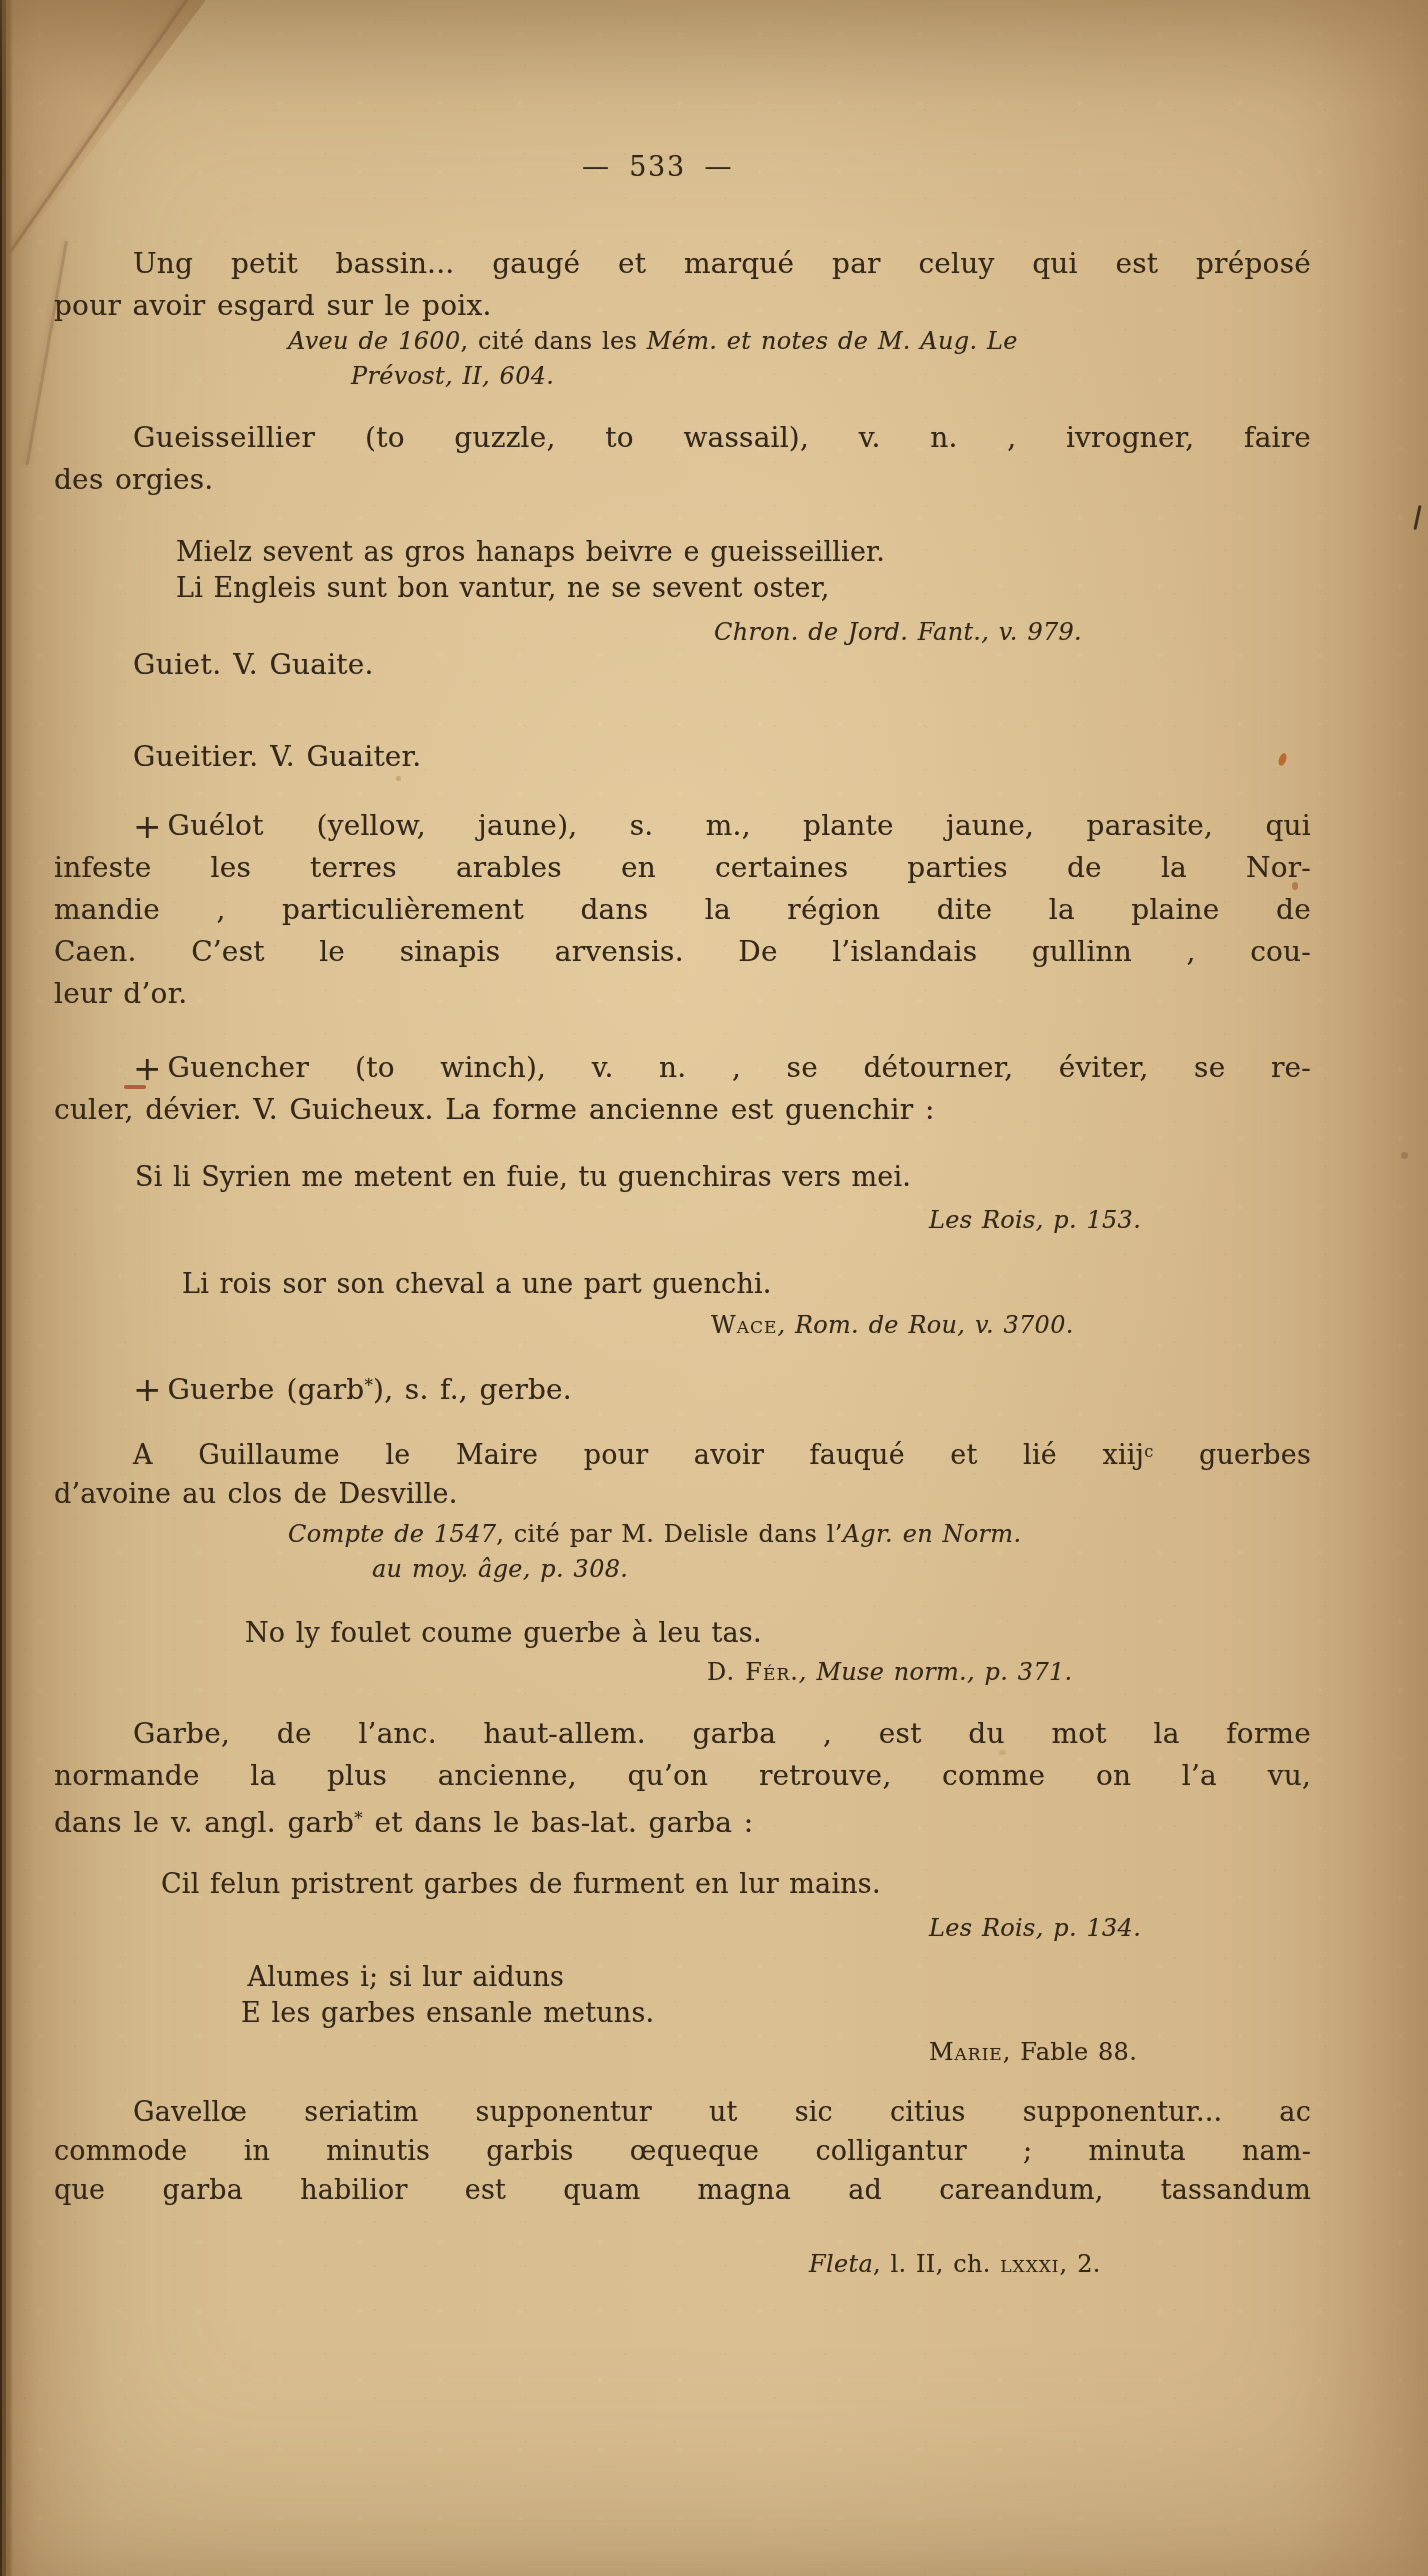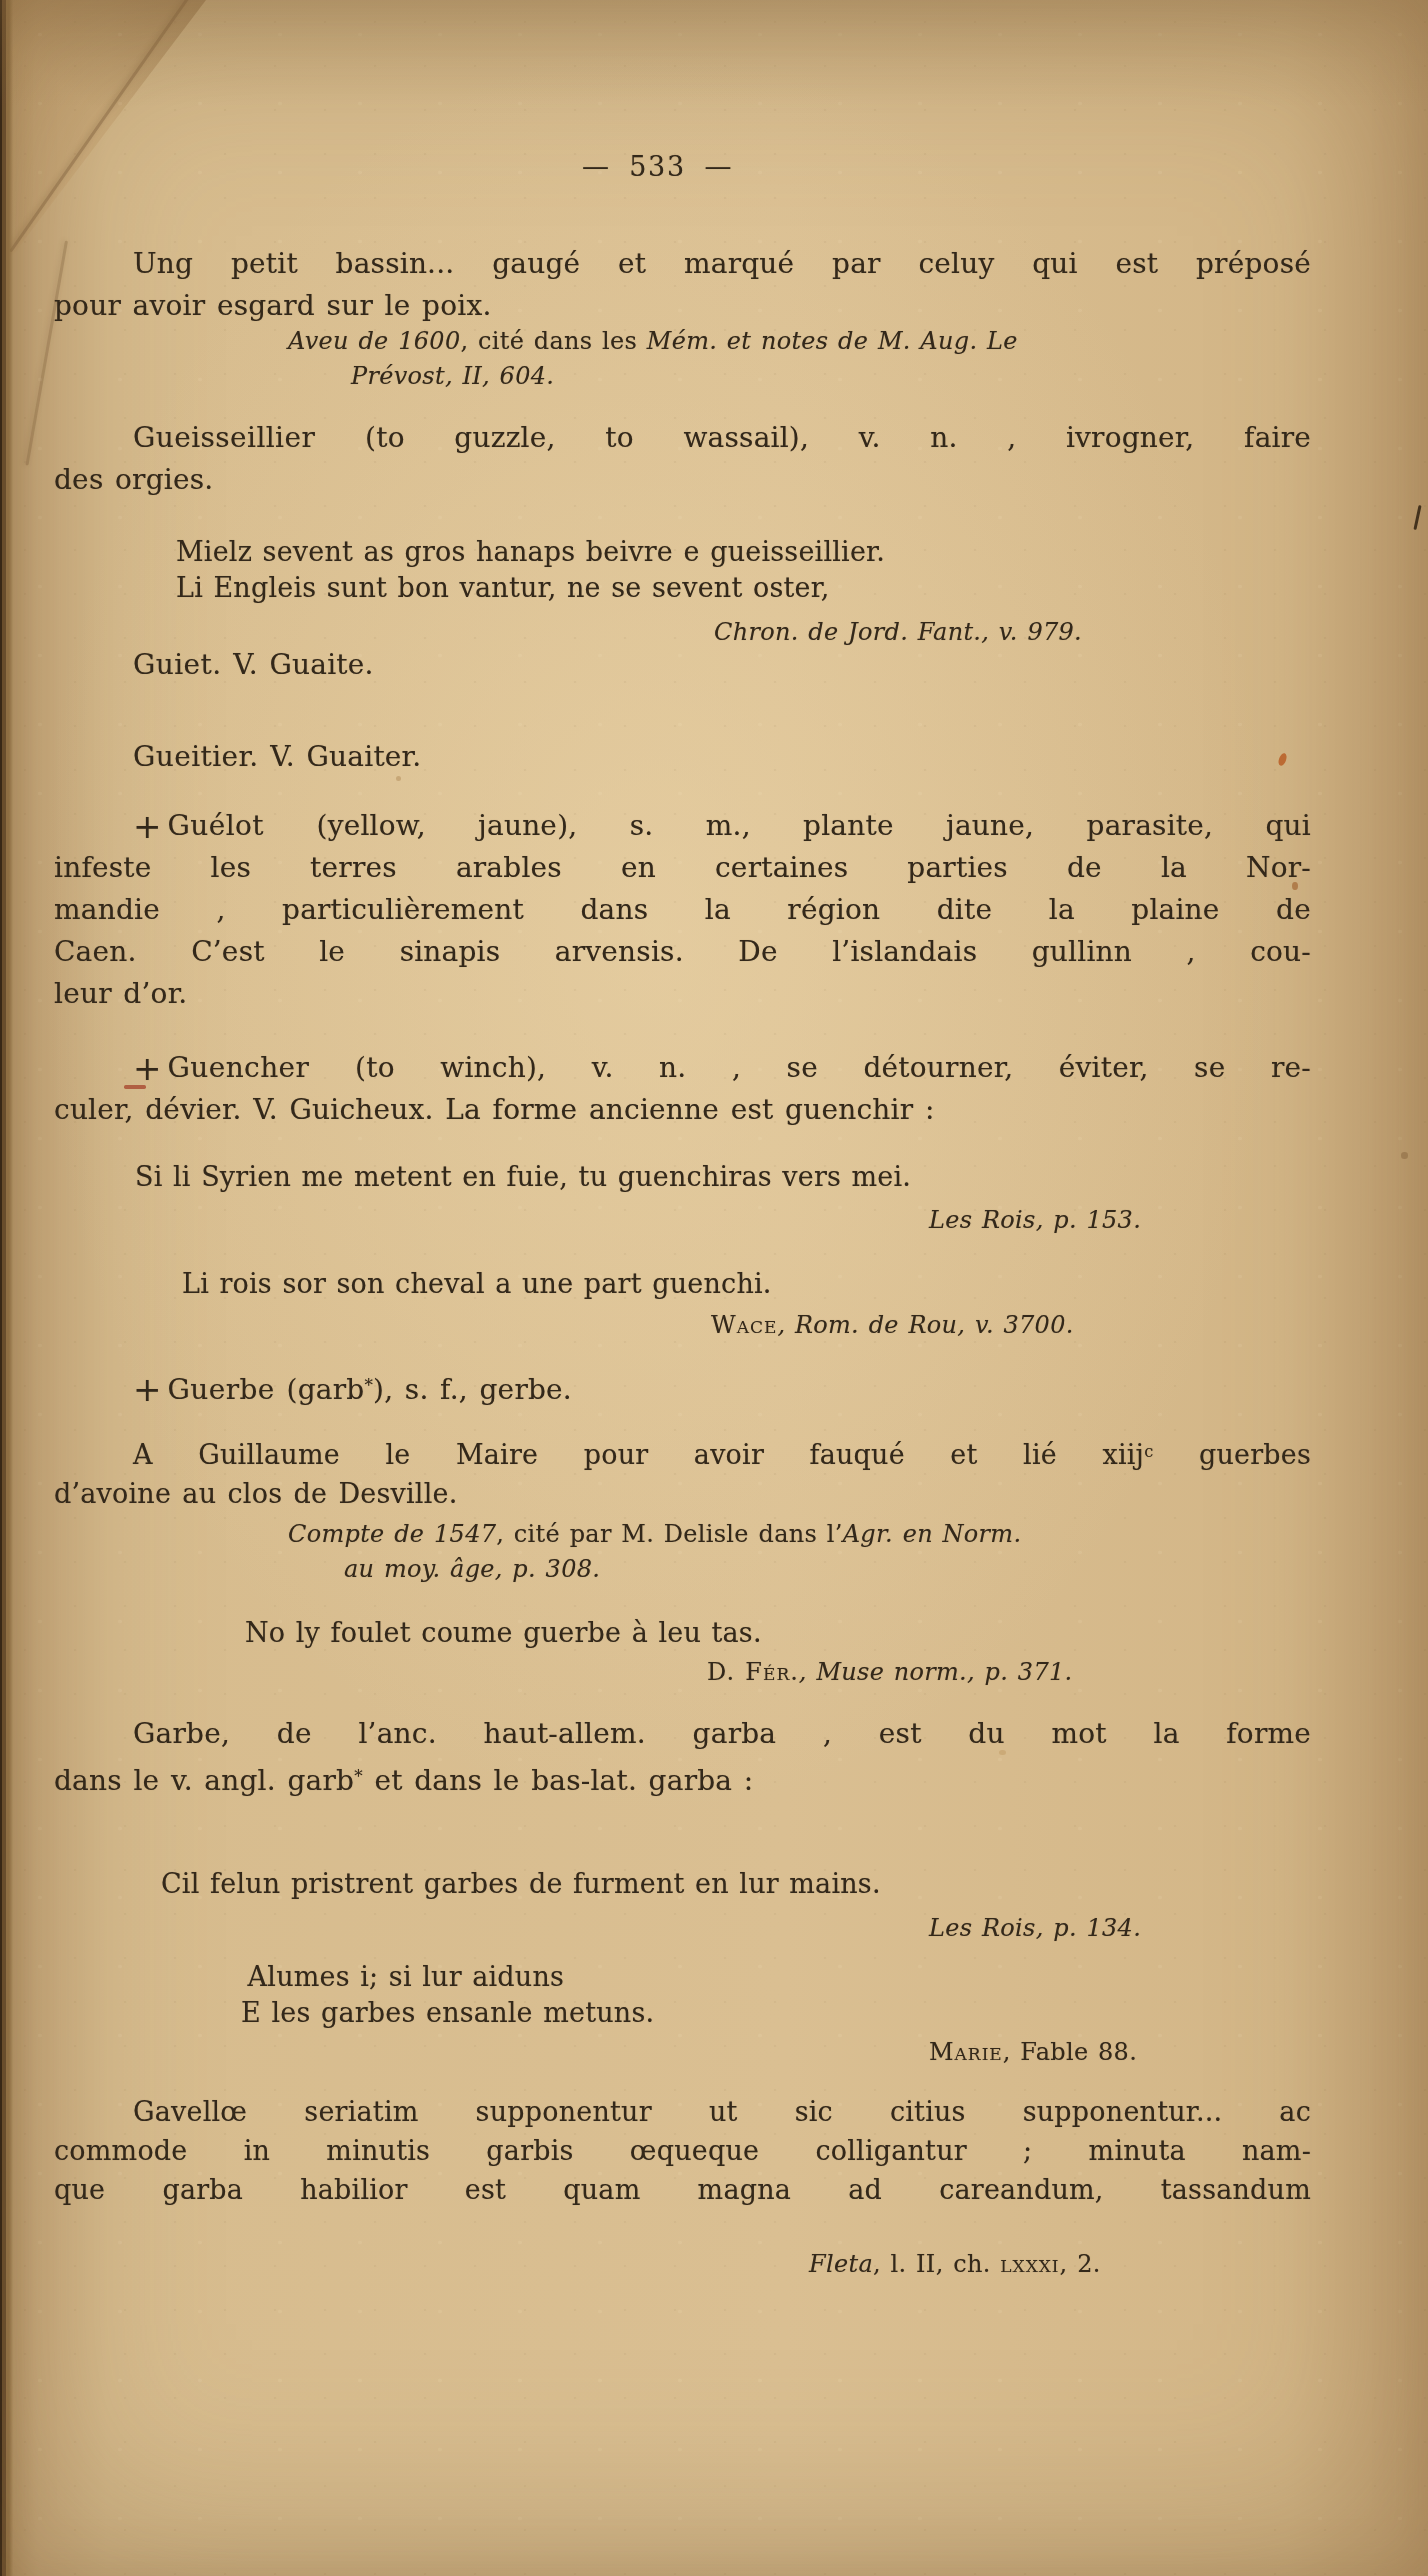--- a/index.html
+++ b/index.html
@@ -136,33 +136,34 @@
     <div class="bl ind"><span class="cross">+</span><span class="b">Guerbe </span><span>(</span><span class="i">garb</span><span class="sup i">*</span><span>), </span><span class="i">s. f.</span><span>, gerbe.</span></div>
   </div>
 
   <div class="blk body q ink" style="top:1432px">
     <div class="bl ind j"><span>A Guillaume le Maire pour avoir fauqué et lié xiij</span><span class="sup">c</span><span> guerbes</span></div>
     <div class="bl">d’avoine au clos de Desville.</div>
   </div>
 
   <div class="blk ink" style="left:288px;top:1517px">
     <div class="cl"><span class="i">Compte de 1547</span><span class="rm">, cité par M. Delisle dans l’</span><span class="i">Agr. en Norm.</span></div>
-    <div class="cl" style="margin-left:56px">au moy. âge, p. 308.</div>
+    <div class="cl" style="margin-left:84px">au moy. âge, p. 308.</div>
   </div>
 
   <div class="blk ink" style="left:245px;top:1615px">
     <div class="vl">No ly foulet coume guerbe à leu tas.</div>
   </div>
 
   <div class="blk ink" style="left:707px;top:1655px">
     <div class="cl"><span class="sc">D. Fér.</span><span class="i">, Muse norm., p. 371.</span></div>
   </div>
 
   <div class="blk body ink" style="top:1713px">
     <div class="bl ind j"><span class="i">Garbe</span><span>, de l’anc. haut-allem. </span><span class="i">garba</span><span> , est du mot la forme</span></div>
+    <div class="bl j">normande la plus ancienne, qu’on retrouve, comme on l’a vu,</div>
     <div class="bl"><span>dans le v. angl. </span><span class="i">garb</span><span class="sup i">*</span><span> et dans le bas-lat. </span><span class="i">garba</span><span> :</span></div>
   </div>
 
   <div class="blk ink" style="left:161px;top:1866px">
     <div class="vl">Cil felun pristrent garbes de furment en lur mains.</div>
   </div>
 
   <div class="blk ink" style="left:929px;top:1911px">
     <div class="cl">Les Rois, p. 134.</div>
   </div>

